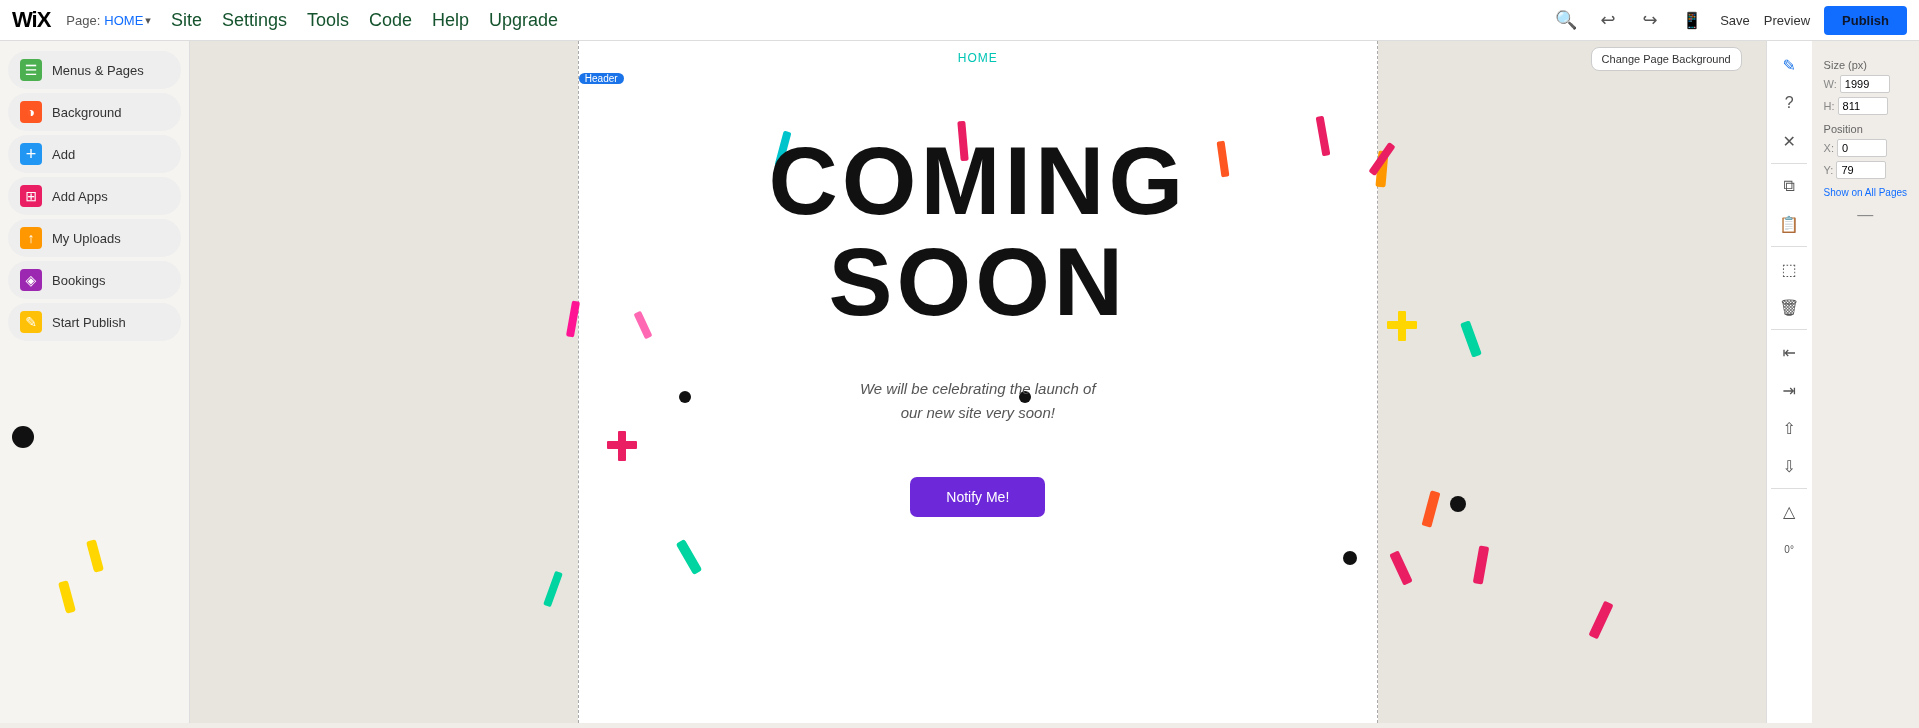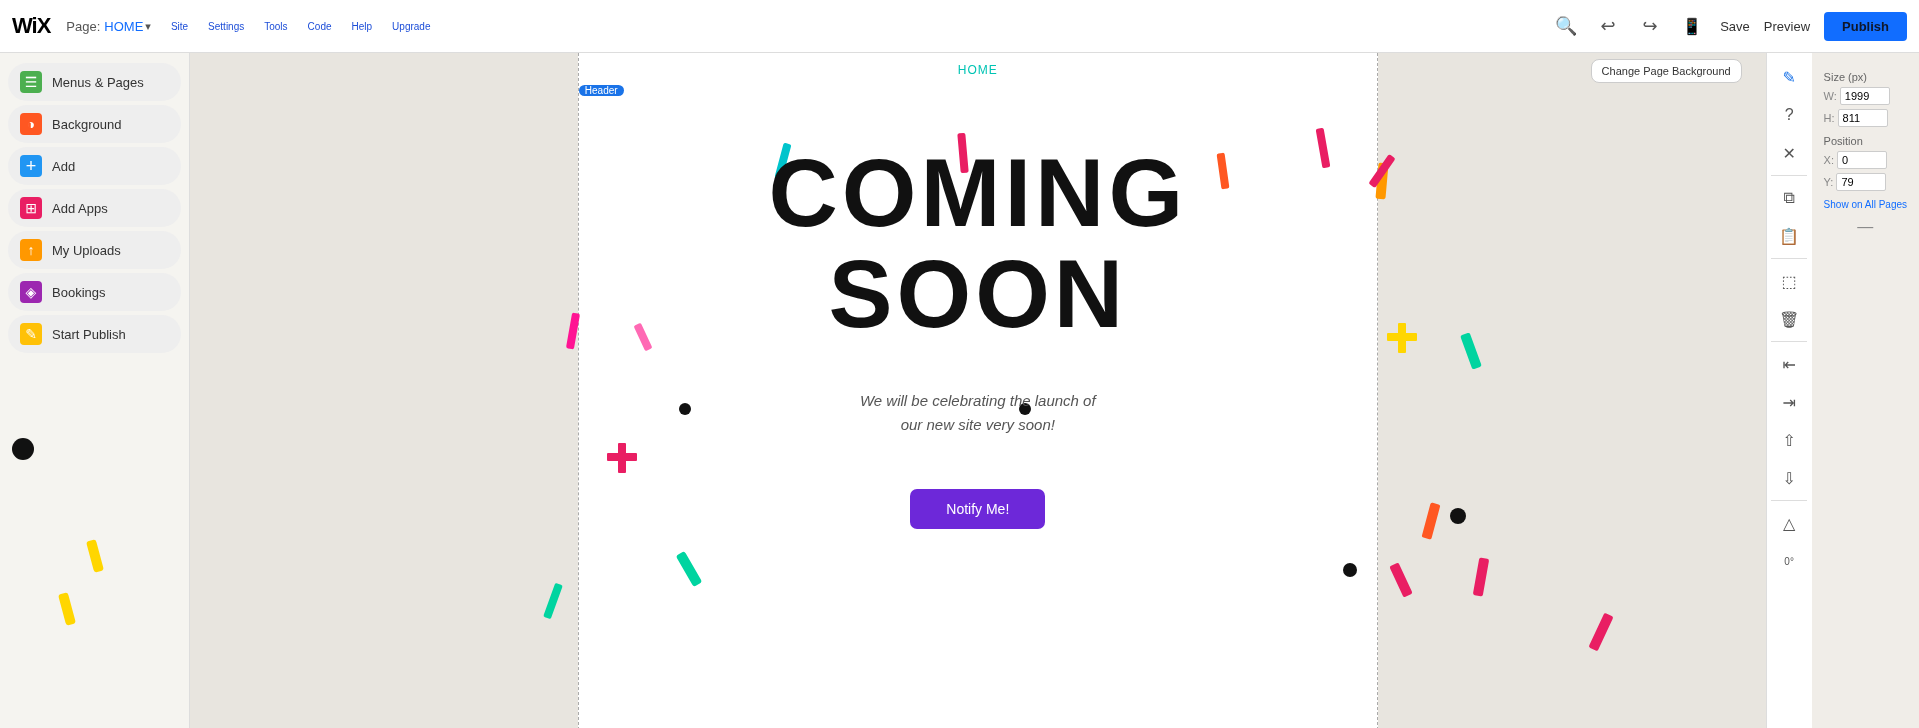--- a/index.html
+++ b/index.html
@@ -1,20 +1,20 @@
 <!DOCTYPE html>
 <html><head>
   <meta charset="utf-8">
   <style>
     * { box-sizing: border-box; margin: 0; padding: 0; }
     body { font-family: 'Helvetica Neue', Arial, sans-serif; background: #f0ede8; overflow: hidden; width: 1919px; height: 728px; }
 
     
     .top-nav {
-      height: 53px;
+      height: 41px;
       background: #fff;
       display: flex;
       align-items: center;
       padding: 0 12px;
       border-bottom: 1px solid #ddd;
       position: relative;
       z-index: 100;
     }
     .wix-logo {
       font-size: 22px;
@@ -37,22 +37,22 @@
       font-size: 11px;
       color: #555;
       margin-right: 20px;
     }
     .nav-items {
       display: flex;
       gap: 20px;
       flex: 1;
     }
     .nav-item {
-      font-size: 10px;
-      color: #1d4ed8;
+      font-size: 18px;
+      color: #14532d;
       cursor: pointer;
     }
     .nav-right {
       display: flex;
       align-items: center;
       gap: 14px;
     }
     .nav-icon-btn {
       width: 28px; height: 28px;
       display: flex; align-items: center; justify-content: center;

